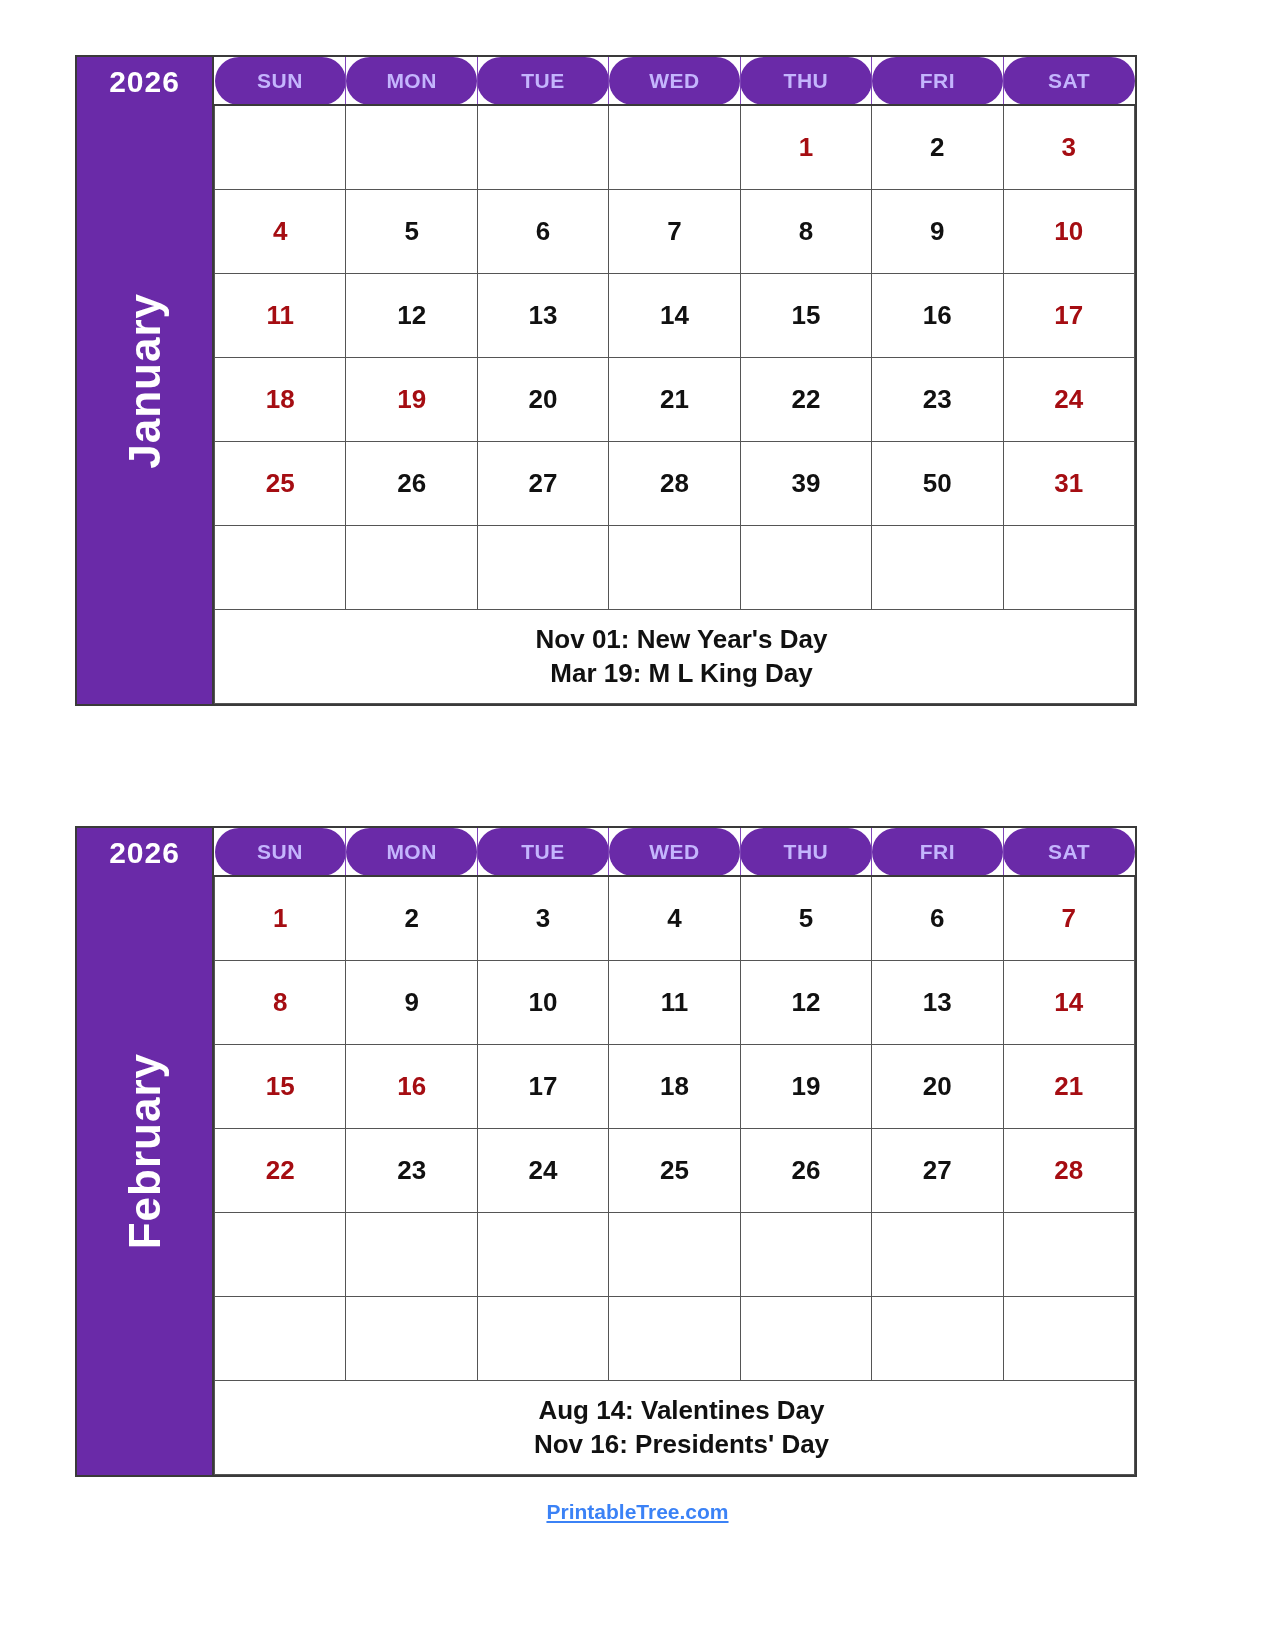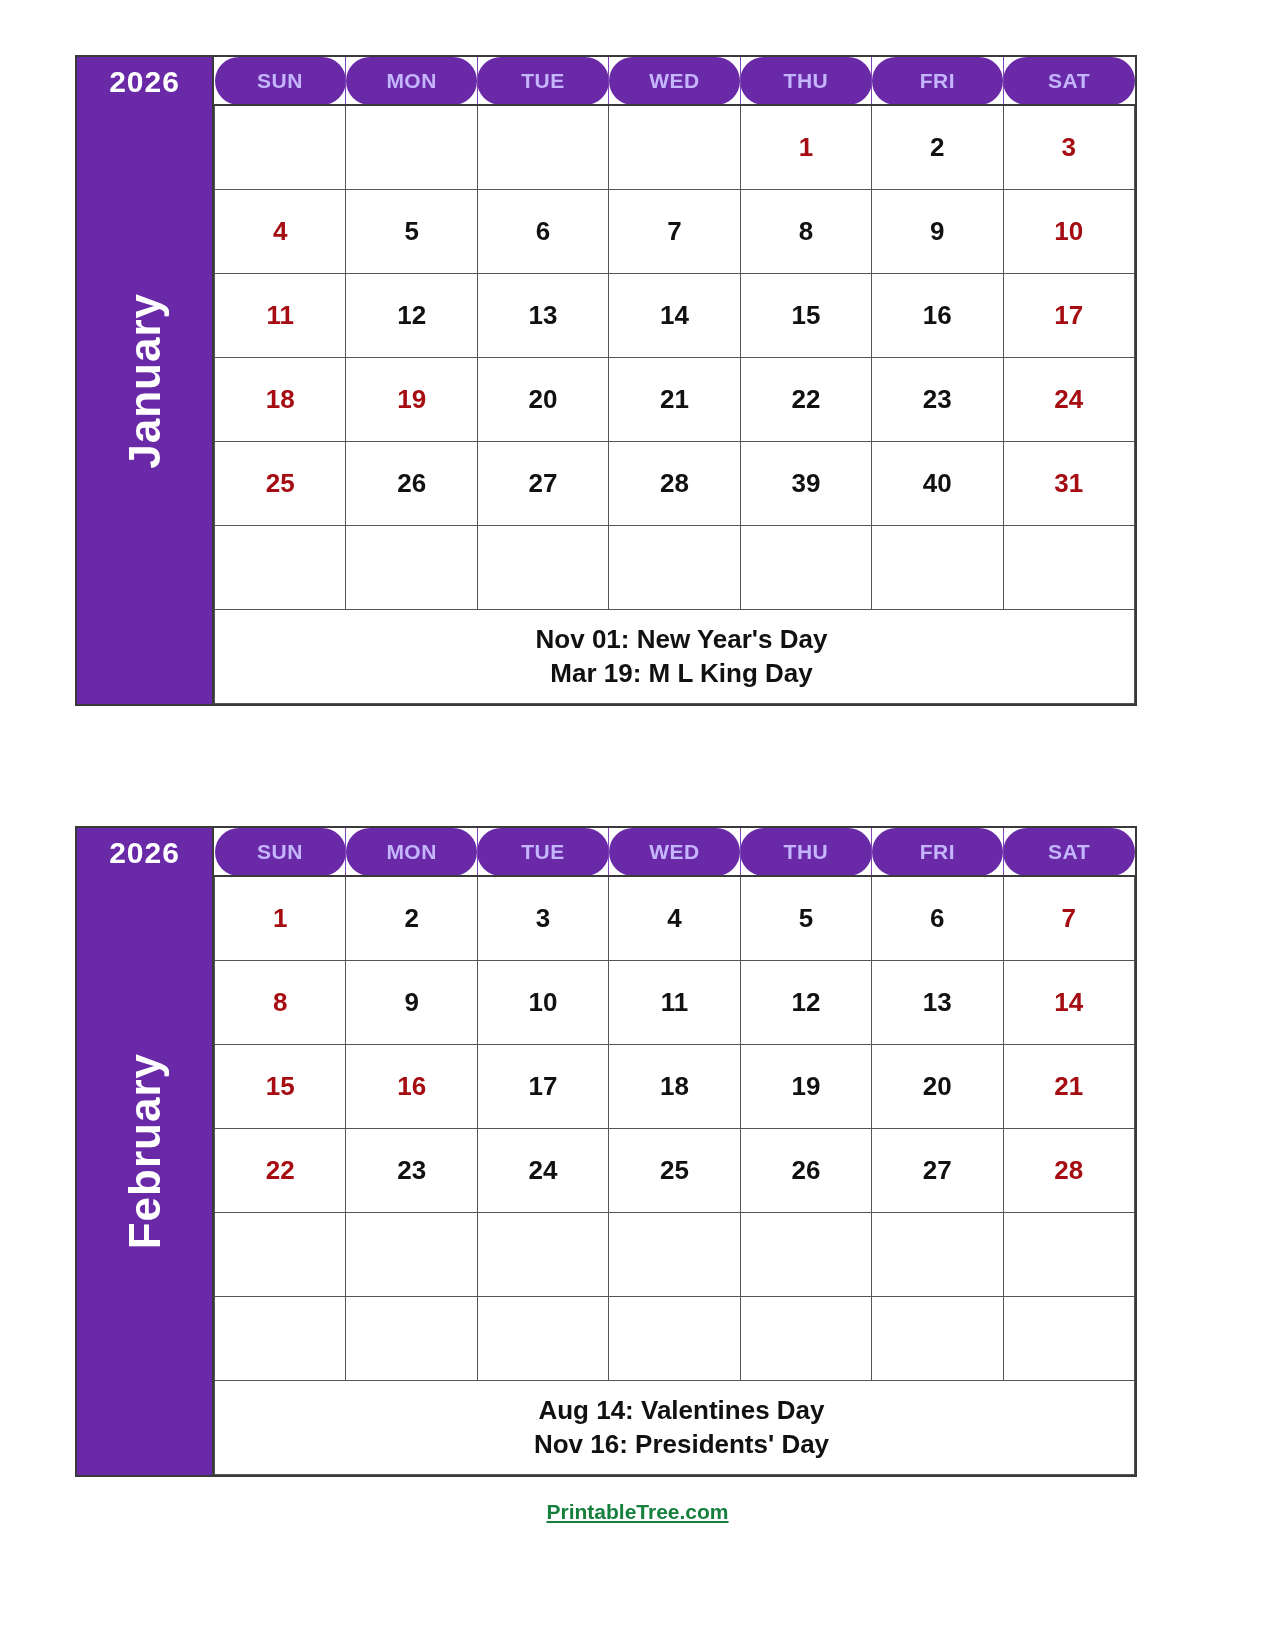--- a/index.html
+++ b/index.html
@@ -120,21 +120,21 @@
   .note-line { display: block; white-space: nowrap; }
   
   .footer {
     position: absolute;
     left: 0;
     right: 0;
     top: 1500px;
     text-align: center;
   }
   .footer a {
-    color: #15803d;
+    color: #3b82f6;
     font-size: 21px;
     font-weight: bold;
     text-decoration: underline;
   }
 </style>
 </head>
 <body>
 
 <div class="page">
 
@@ -193,21 +193,21 @@
             <td>22</td>
             <td>23</td>
             <td class="weekend">24</td>
           </tr>
           <tr>
             <td class="weekend">25</td>
             <td>26</td>
             <td>27</td>
             <td>28</td>
             <td>39</td>
-            <td>40</td>
+            <td>50</td>
             <td class="weekend">31</td>
           </tr>
           <tr>
             <td class="empty"></td>
             <td class="empty"></td>
             <td class="empty"></td>
             <td class="empty"></td>
             <td class="empty"></td>
             <td class="empty"></td>
             <td class="empty"></td>

